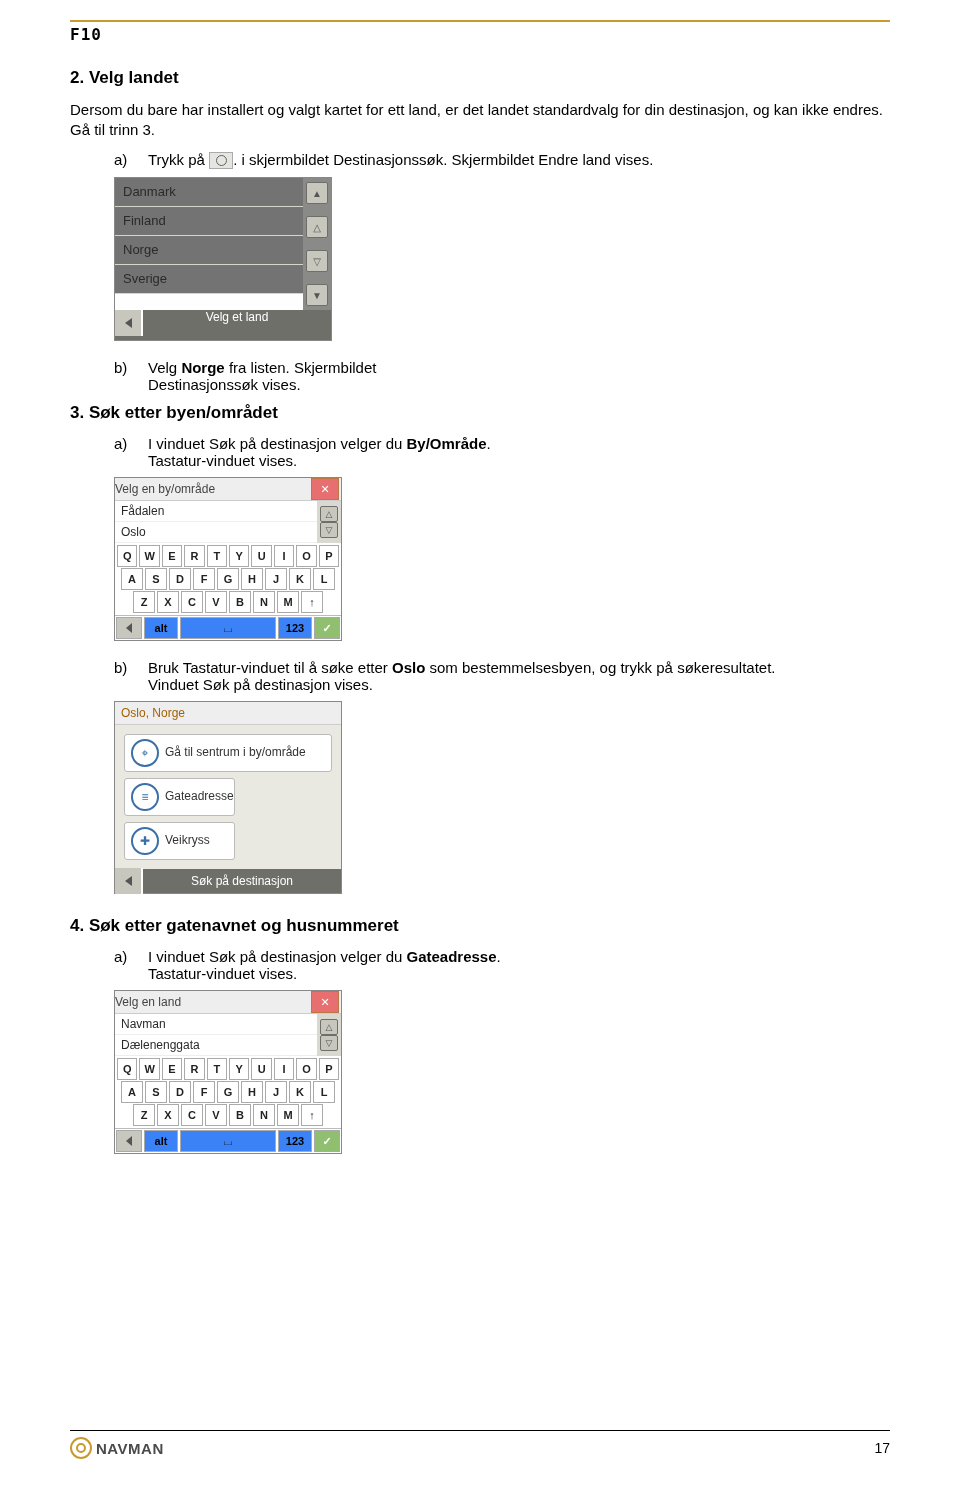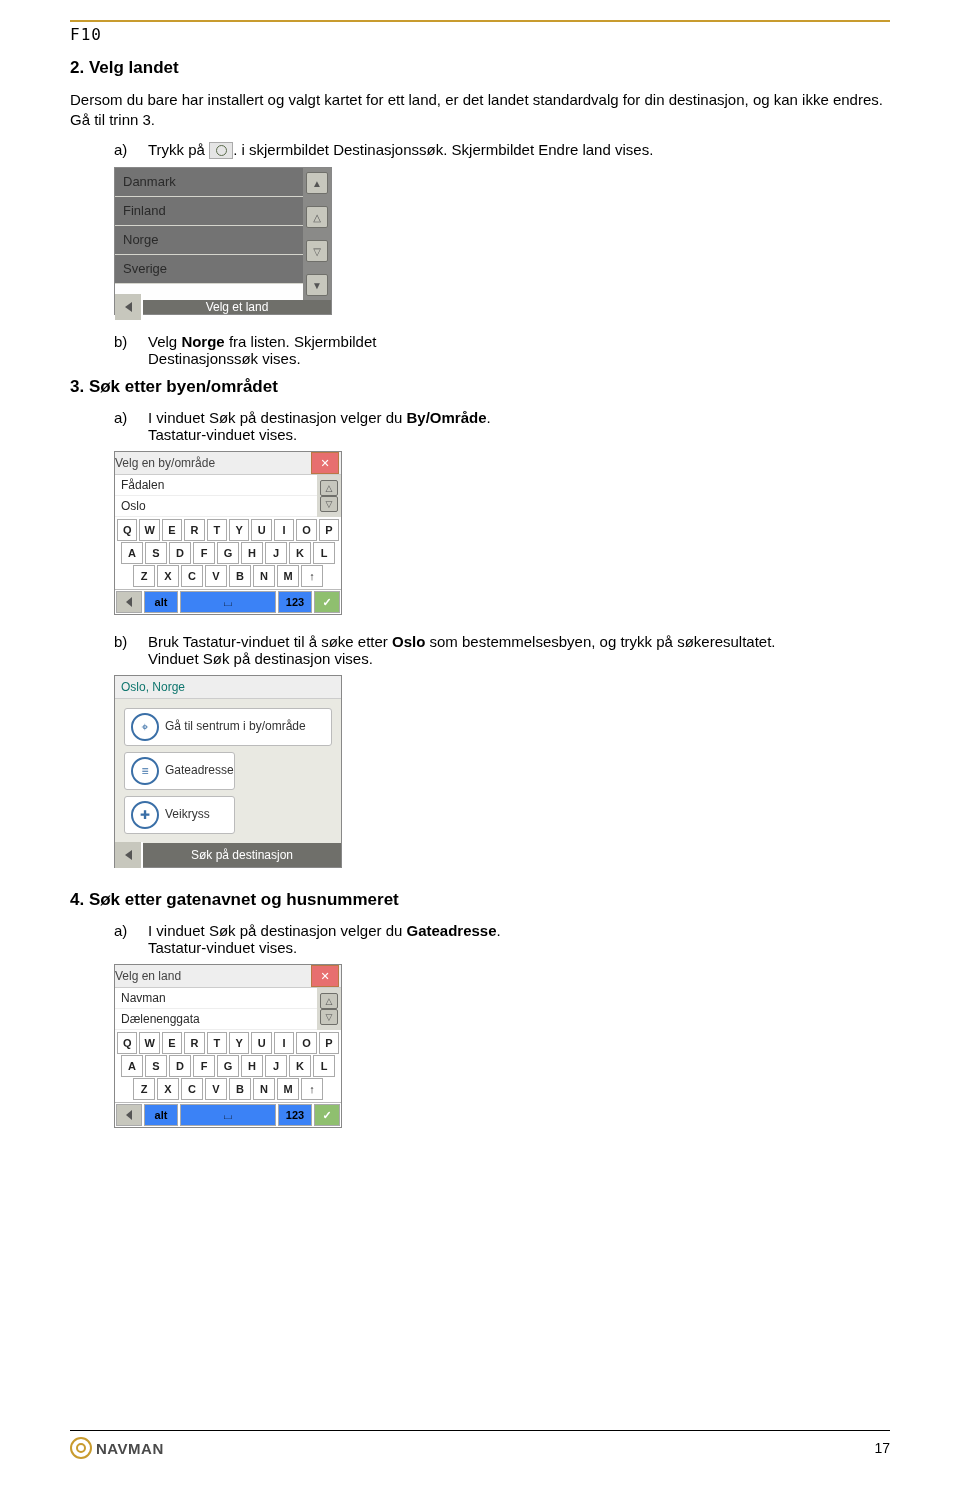--- a/index.html
+++ b/index.html
@@ -1,38 +1,38 @@
 <!DOCTYPE html>
 <html><head>
 <meta charset="utf-8">
 <style>
 html,body{margin:0;padding:0;background:#fff;font-family:Arial,Helvetica,sans-serif;color:#000;font-size:15px}
 .page{width:960px;height:1487px;position:relative;box-sizing:border-box;padding:20px 70px 0 70px}
 .header-line{border-top:2px solid #c89b2e;margin-bottom:3px}
-.model{font-family:"Lucida Console",Monaco,monospace;font-weight:normal;font-size:16px;letter-spacing:1px;margin-bottom:14px}
+.model{font-family:"Lucida Console",Monaco,monospace;font-weight:bold;font-size:16px;letter-spacing:1px;margin-bottom:24px}
 h3{font-size:17px;font-weight:bold;margin:10px 0 12px 0}
 p{margin:0 0 10px 0;line-height:1.35}
 .step-block{margin-left:44px}
 .step{display:flex;margin:6px 0 6px 0}
 .step .lbl{width:34px;flex-shrink:0}
 .step .txt{flex:1}
 .italic{}
 .bold{font-weight:bold}
 .globe-icon{display:inline-block;width:22px;height:15px;background:#e5e5e5;border:1px solid #aaa;vertical-align:middle;position:relative}
 .globe-icon::after{content:"";position:absolute;left:6px;top:2px;width:9px;height:9px;border:1px solid #5a6b4a;border-radius:50%}
 
 .shot{border:1px solid #888;display:inline-block;background:#fff;margin:2px 0 12px 44px}
 .shot-inner{display:flex}
 .list-col{width:188px}
 .scroll-col{width:28px;background:#8a8a88;display:flex;flex-direction:column;align-items:center;justify-content:space-between;padding:4px 0}
 .sbtn{width:20px;height:20px;background:#c7c7bd;border:1px solid #6f6f6a;border-radius:2px;display:flex;align-items:center;justify-content:center;color:#555;font-size:10px}
 .list-item{height:28px;line-height:28px;padding-left:8px;border-bottom:1px solid #d5d5cd;color:#2a2a2a;font-family:Verdana,Arial,sans-serif;font-size:13px;background:#737373}
 .list-item:last-child{border-bottom:none}
 .list-spacer{height:16px;background:#fefefe}
-.shot-footer{height:14px;background:#6f6f6a;display:flex;align-items:center;color:#fff;font-size:12px}
+.shot-footer{height:30px;background:#6f6f6a;display:flex;align-items:flex-start;color:#fff;font-size:12px}
 .back-chip{width:26px;height:26px;background:#c7c7bd;display:flex;align-items:center;justify-content:center;color:#555;border-right:2px solid #fff}
 .back-chip::before{content:"";width:0;height:0;border-right:7px solid #555;border-top:5px solid transparent;border-bottom:5px solid transparent}
 .shot-footer .ft-text{flex:1;text-align:center}
 
 .kshot{border:1px solid #888;display:inline-block;margin:2px 0 12px 44px;width:226px;background:#fff}
 .kshot .bar{height:22px;display:flex;align-items:center;font-size:12px}
 .kshot .bar.top{background:#eee;border-bottom:1px solid #ccc}
 .kshot .bar.top .tlabel{flex:1;color:#444}
 .kshot .bar.top .xbtn{width:26px;height:20px;margin-right:2px;background:#e76f6f;border:1px solid #b74;display:flex;align-items:center;justify-content:center;color:#fff;font-size:11px}
 .kshot .res{height:20px;line-height:20px;padding-left:6px;font-size:12px;color:#2a2a2a;background:#fff;border-bottom:1px solid #eee}
@@ -45,21 +45,21 @@
 .kshot .bottom{height:24px;display:flex;border-top:1px solid #bbb}
 .kshot .bottom .bk{display:flex;align-items:center;justify-content:center;border:1px solid #aaa;margin:1px;background:#3b82f6;font-size:11px}
 .kshot .bottom .back{width:24px;background:#c7c7bd}
 .kshot .bottom .back::before{content:"";width:0;height:0;border-right:6px solid #555;border-top:5px solid transparent;border-bottom:5px solid transparent}
 .kshot .bottom .alt{width:32px;font-weight:bold}
 .kshot .bottom .space{flex:1}
 .kshot .bottom .num{width:32px;font-weight:bold}
 .kshot .bottom .ok{width:24px;background:#8fbf6f;color:#fff;font-weight:bold}
 
 .dshot{border:1px solid #888;display:inline-block;margin:2px 0 12px 44px;width:226px;background:#fff;font-size:12px}
-.dshot .dtop{height:22px;line-height:22px;background:#eee;color:#0f766e;padding-left:6px;border-bottom:1px solid #ccc}
+.dshot .dtop{height:22px;line-height:22px;background:#eee;color:#a16207;padding-left:6px;border-bottom:1px solid #ccc}
 .dshot .dbody{background:#e9e9e2;padding:6px;display:flex;flex-wrap:wrap}
 .dcard{background:#fff;border:1px solid #bbb;border-radius:3px;margin:3px;display:flex;align-items:center;padding:4px 6px}
 .dcard.full{width:calc(100% - 6px)}
 .dcard.half{width:calc(50% - 10px)}
 .dicon{width:24px;height:24px;border:2px solid #3a6fa7;border-radius:50%;display:flex;align-items:center;justify-content:center;color:#3a6fa7;font-size:12px;margin-right:6px;flex-shrink:0}
 .dcard .dtxt{color:#333;line-height:1.1}
 .dshot .dfoot{height:24px;background:#6f6f6a;display:flex;align-items:center;color:#fff}
 .dshot .dfoot .ft-text{flex:1;text-align:center}
 
 .page-footer{position:absolute;left:70px;right:70px;bottom:28px}

